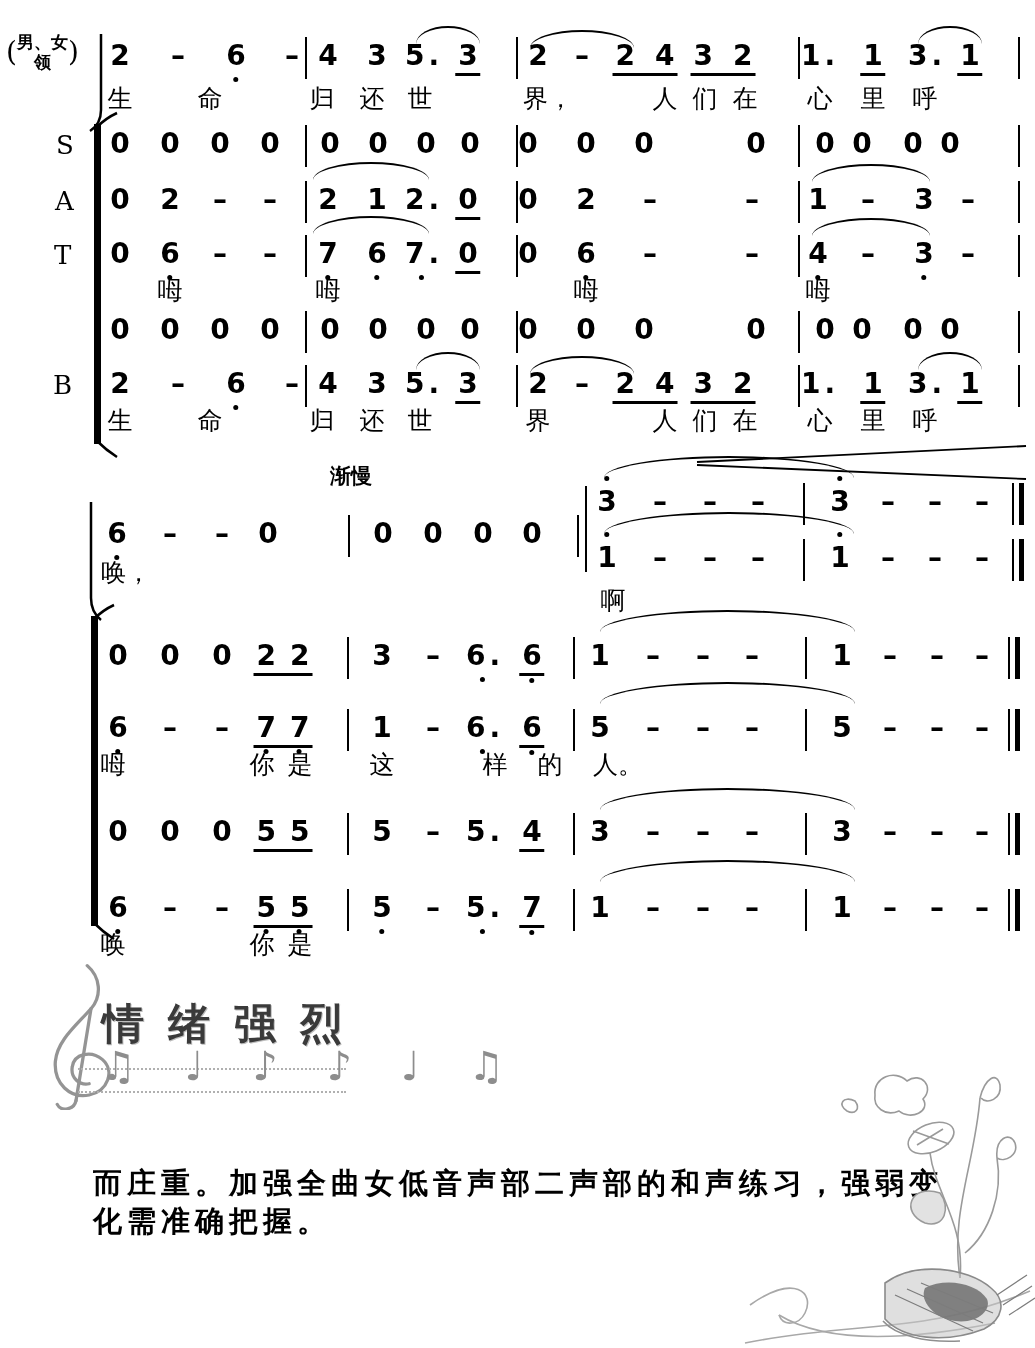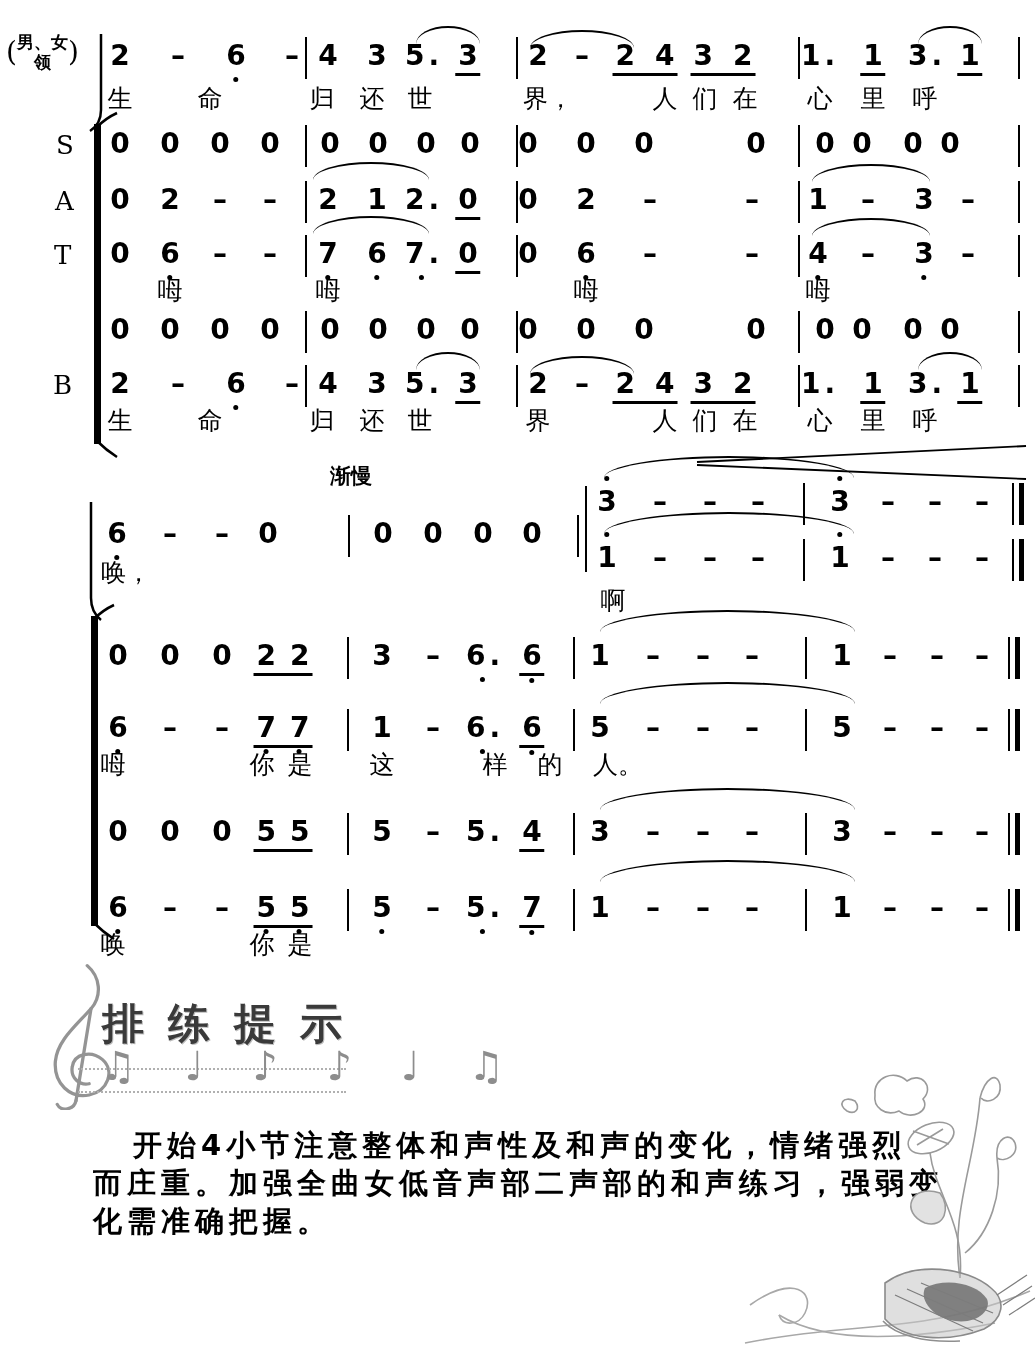--- a/index.html
+++ b/index.html
@@ -380,26 +380,25 @@
     <path d="M586 486 L586 572" stroke-width="2"></path>
     <path d="M1026 446 L697 462" stroke-width="1.8"></path>
     <path d="M697 465 L1026 479" stroke-width="1.8"></path>
   </svg>
 
   <svg style="left:26px;top:960px" width="100" height="150" viewBox="0 0 100 160" fill="none" stroke="#949494" stroke-width="3.5" stroke-linecap="round">
     <path d="M62 6 C76 18 78 38 66 52 C50 70 30 86 28 108 C26 132 44 148 64 144 C84 140 92 118 78 106 C66 96 48 100 46 114 C44 126 54 134 64 132"></path>
     <path d="M66 52 L50 150"></path>
     <path d="M50 150 C48 160 34 162 30 154"></path>
   </svg>
-  <div id="tips-title">排练提示</div>
+  <div id="tips-title">情绪强烈</div>
   <div class="dotline" style="left:78px;top:1068px;width:268px;"></div>
   <div class="dotline" style="left:78px;top:1091px;width:268px;"></div>
   <div id="staff-notes">♫ ♩ ♪ ♪ ♩ ♫</div>
 
-  <div class="para-line" style="left:133px;top:1128px;">开始4小节注意整体和声性及和声的变化，情绪强烈</div>
   <div class="para-line" style="left:93px;top:1204px;">化需准确把握。</div>
   <div class="para-line" style="left:93px;top:1166px;">而庄重。加强全曲女低音声部二声部的和声练习，强弱变</div>
 
   <svg style="left:735px;top:1043px" width="300" height="303" viewBox="0 0 300 303" fill="none" stroke="#9a9a9a" stroke-width="1.6">
     <path d="M225 235 C215 170 240 120 245 55"></path>
     <path d="M245 55 C250 35 262 28 265 42 C267 56 252 62 246 55"></path>
     <path d="M225 235 C230 180 200 150 195 110"></path>
     <path d="M230 210 C255 190 268 150 262 115"></path>
     <path d="M262 115 C260 95 275 88 280 100 C284 112 270 120 262 115"></path>
     <ellipse cx="196" cy="95" rx="24" ry="14" transform="rotate(-22 196 95)"></ellipse>

